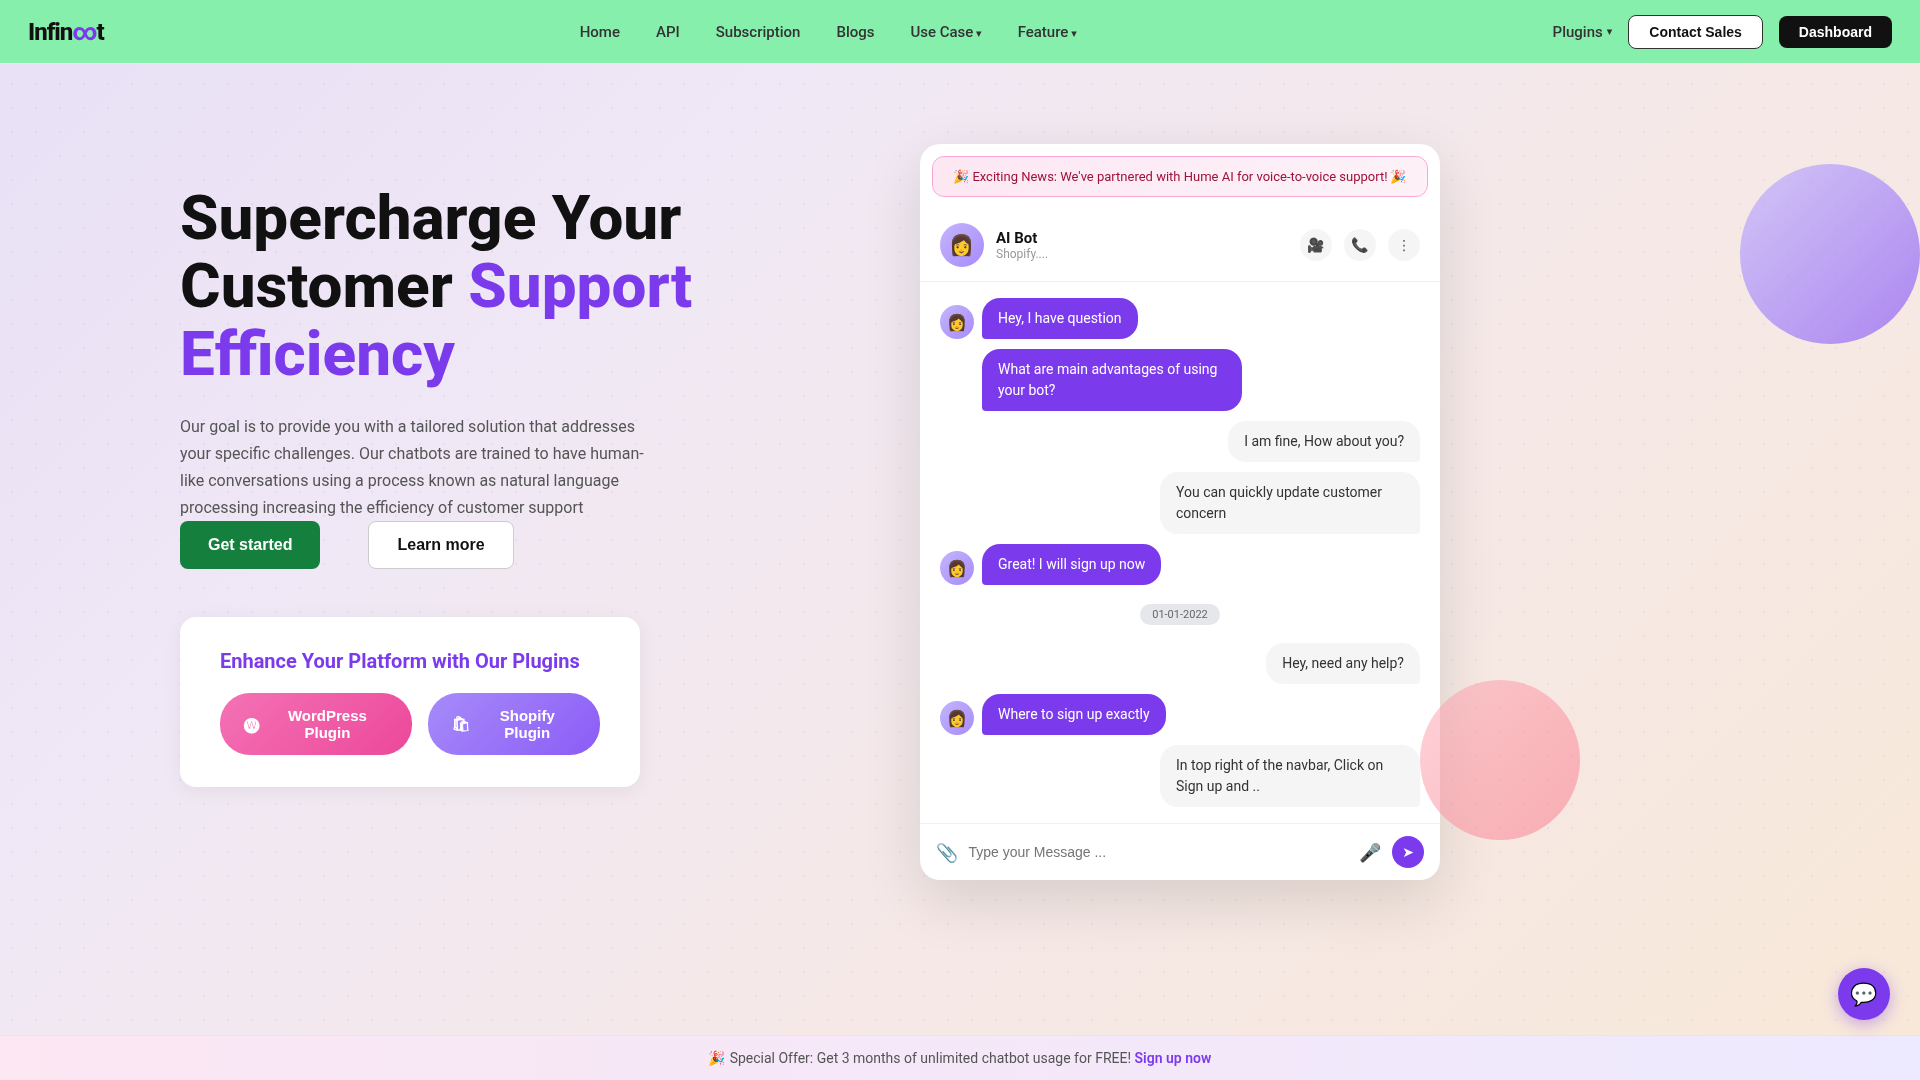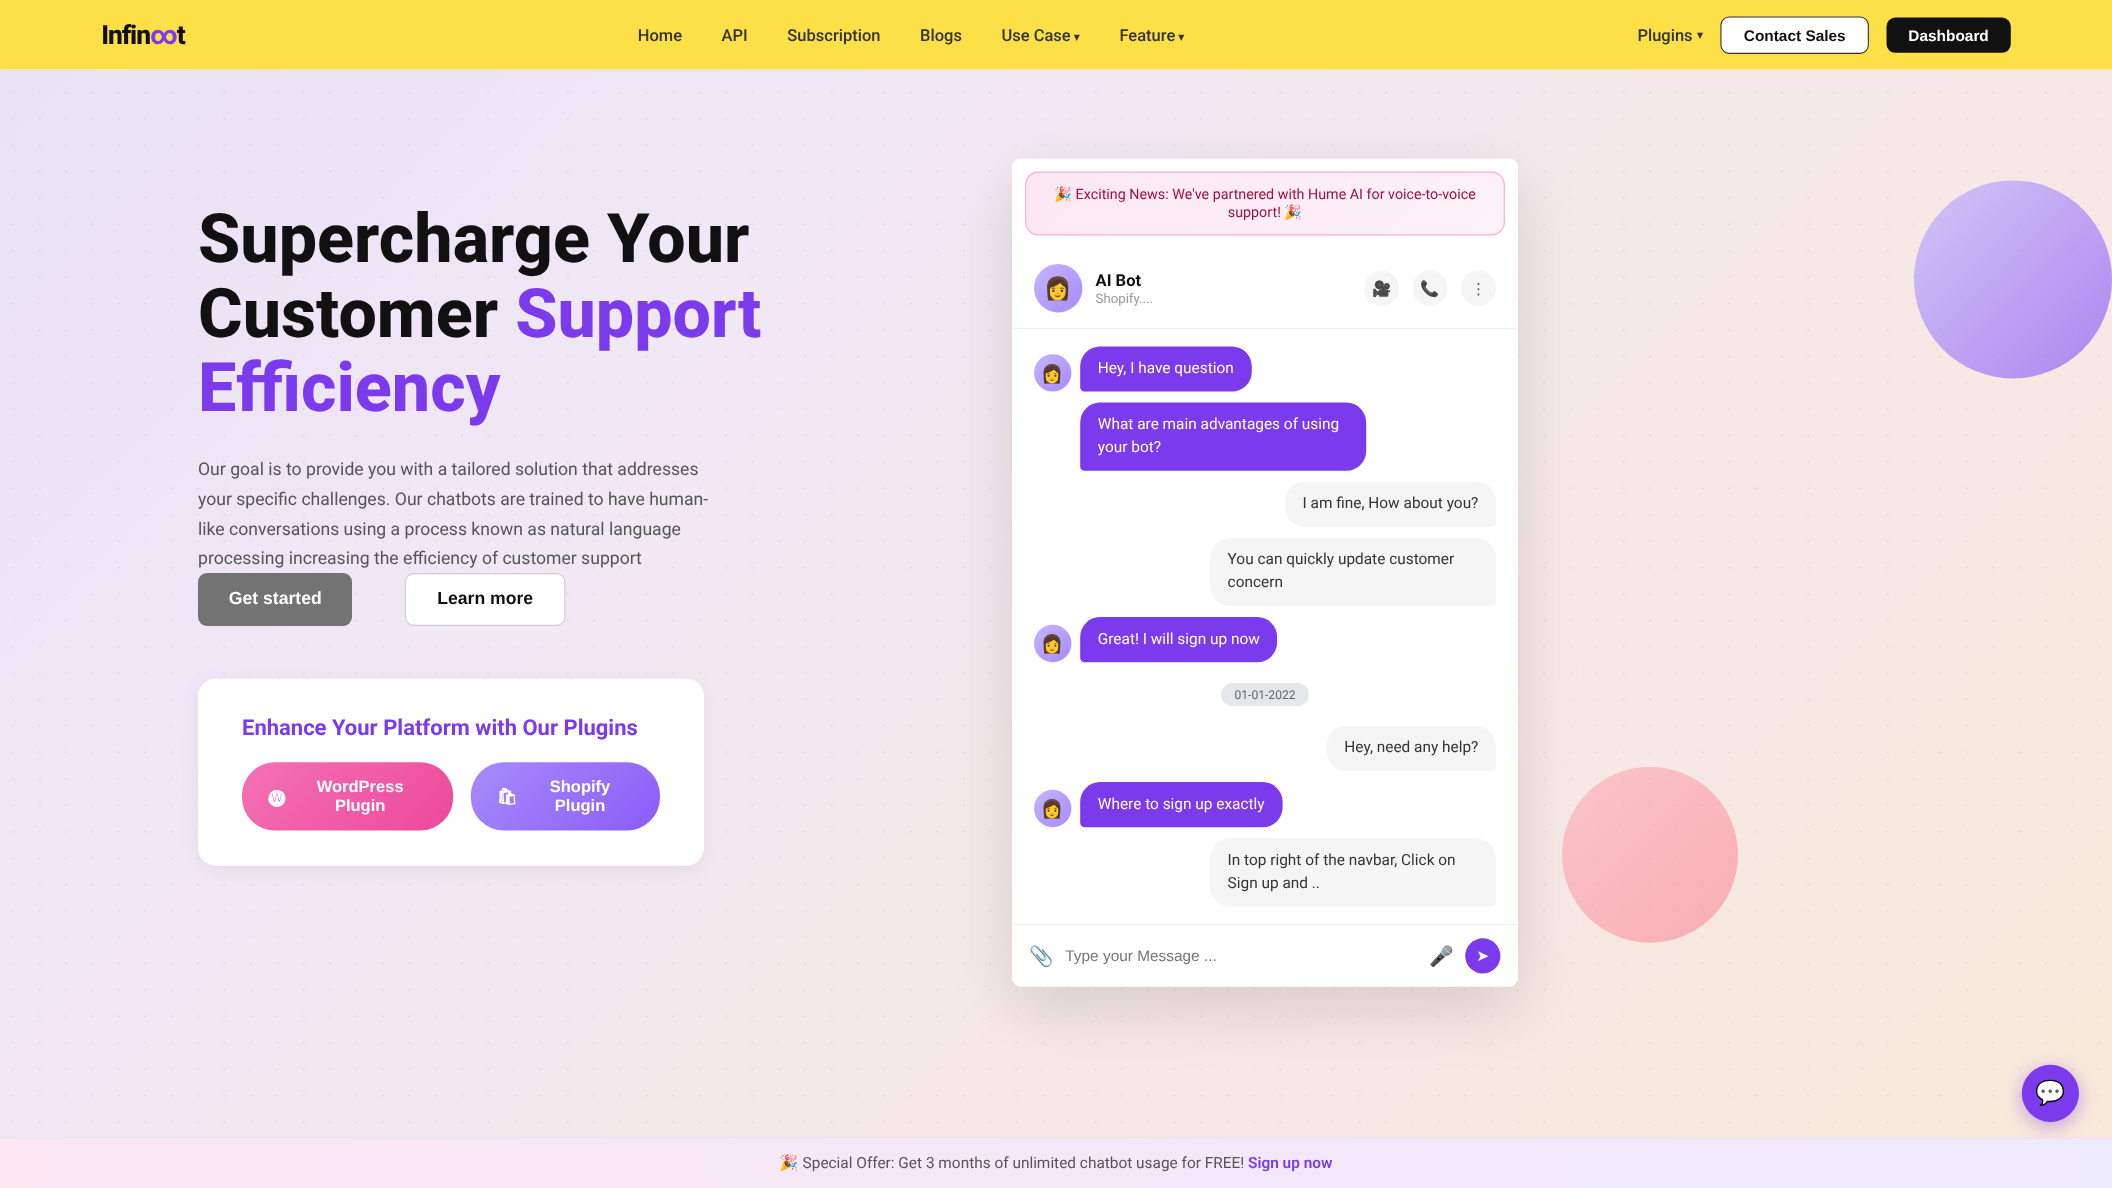--- a/index.html
+++ b/index.html
@@ -10,23 +10,23 @@
       width: 1920px;
       overflow-x: hidden;
       position: relative;
     }
 
     
     nav {
       display: flex;
       align-items: center;
       justify-content: space-between;
-      padding: 0 92px;
+      padding: 0 28px;
       height: 64px;
-      background: #fde047;
+      background: #86efac;
       border-bottom: 1px solid #eee;
       position: relative;
       z-index: 10;
     }
     .nav-logo {
       font-size: 24px;
       font-weight: 800;
       color: #111;
       letter-spacing: -1px;
     }
@@ -114,21 +114,21 @@
       line-height: 1.7;
       max-width: 480px;
     }
     .hero-buttons {
       display: flex;
       gap: 16px;
       margin-bottom: 48px;
     }
     .btn-get-started {
       padding: 14px 28px;
-      background: #737373;
+      background: #15803d;
       color: white;
       border: none;
       border-radius: 8px;
       font-size: 16px;
       font-weight: 600;
       cursor: pointer;
     }
     .btn-learn-more {
       padding: 14px 28px;
       background: white;
@@ -189,24 +189,24 @@
     }
 
     
     .hero-right {
       flex: 0 0 460px;
       margin-top: 0;
     }
 
     .chat-container {
       background: white;
-      border-radius: 8px;
+      border-radius: 20px;
       box-shadow: 0 20px 60px rgba(0,0,0,0.12);
       overflow: hidden;
-      width: 460px;
+      width: 520px;
     }
 
     
     .chat-banner {
       background: linear-gradient(135deg, #fce7f3, #fdf2f8);
       border: 1px solid #f9a8d4;
       border-radius: 12px;
       margin: 12px;
       padding: 12px 16px;
       font-size: 13px;

